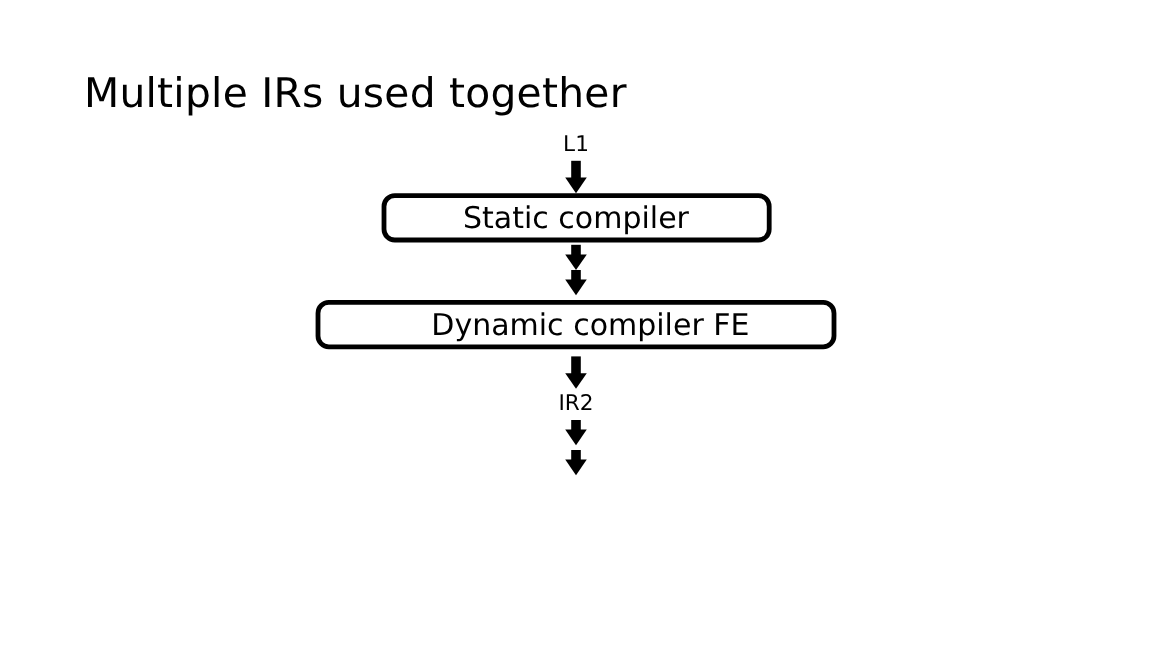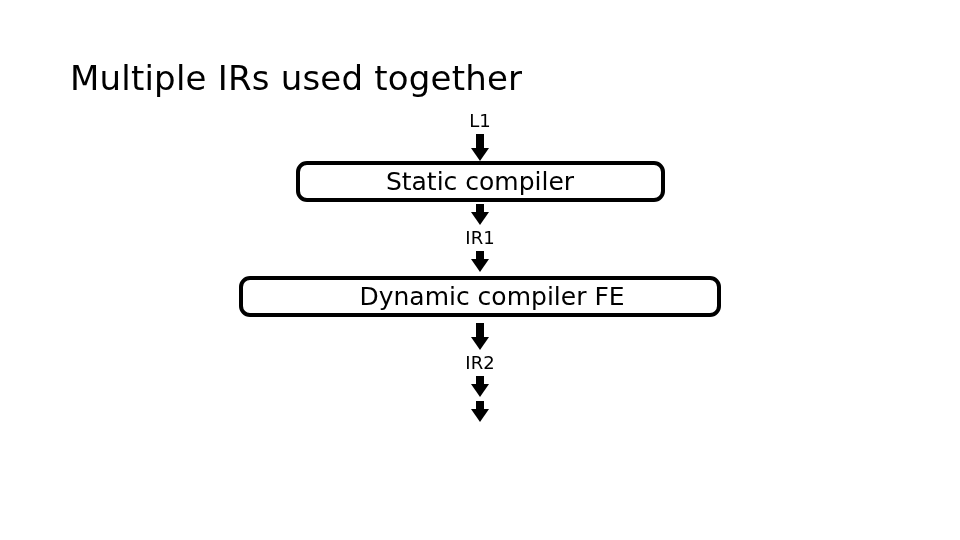--- a/index.html
+++ b/index.html
@@ -97,22 +97,22 @@
     background: #ffffff;
     height: 41px;
     display: flex;
     align-items: center;
     justify-content: center;
     font-size: 25px;
     line-height: 30px;
     color: #000000;
     white-space: nowrap;
   }
-  #box-static-compiler { width: 369px; text-align: center; }
-  #box-dynamic-compiler-fe { width: 482px; padding-left: 24px; }
+  #box-static-compiler { width: 325px; text-align: center; }
+  #box-dynamic-compiler-fe { width: 434px; padding-left: 24px; }
   #box-dynamic-compiler-be { width: 379px; }
 
   .gap-2 { height: 2px; }
   .gap-4 { height: 4px; }
   .gap-6 { height: 6px; }
 </style>
 </head>
 <body>
 
 <div id="slide">
@@ -132,21 +132,20 @@
       <div class="flow-box" id="box-static-compiler">Static compiler</div>
     </div>
 
     <div class="gap-2"></div>
 
     <div class="arrow short">
       <span class="shaft"></span>
       <span class="head"></span>
     </div>
 
-    <div class="flow-label">IR1</div>
 
     <div class="arrow short">
       <span class="shaft"></span>
       <span class="head"></span>
     </div>
 
     <div class="gap-4"></div>
 
     <div class="box-row">
       <div class="flow-box" id="box-dynamic-compiler-fe">Dynamic compiler FE</div>

